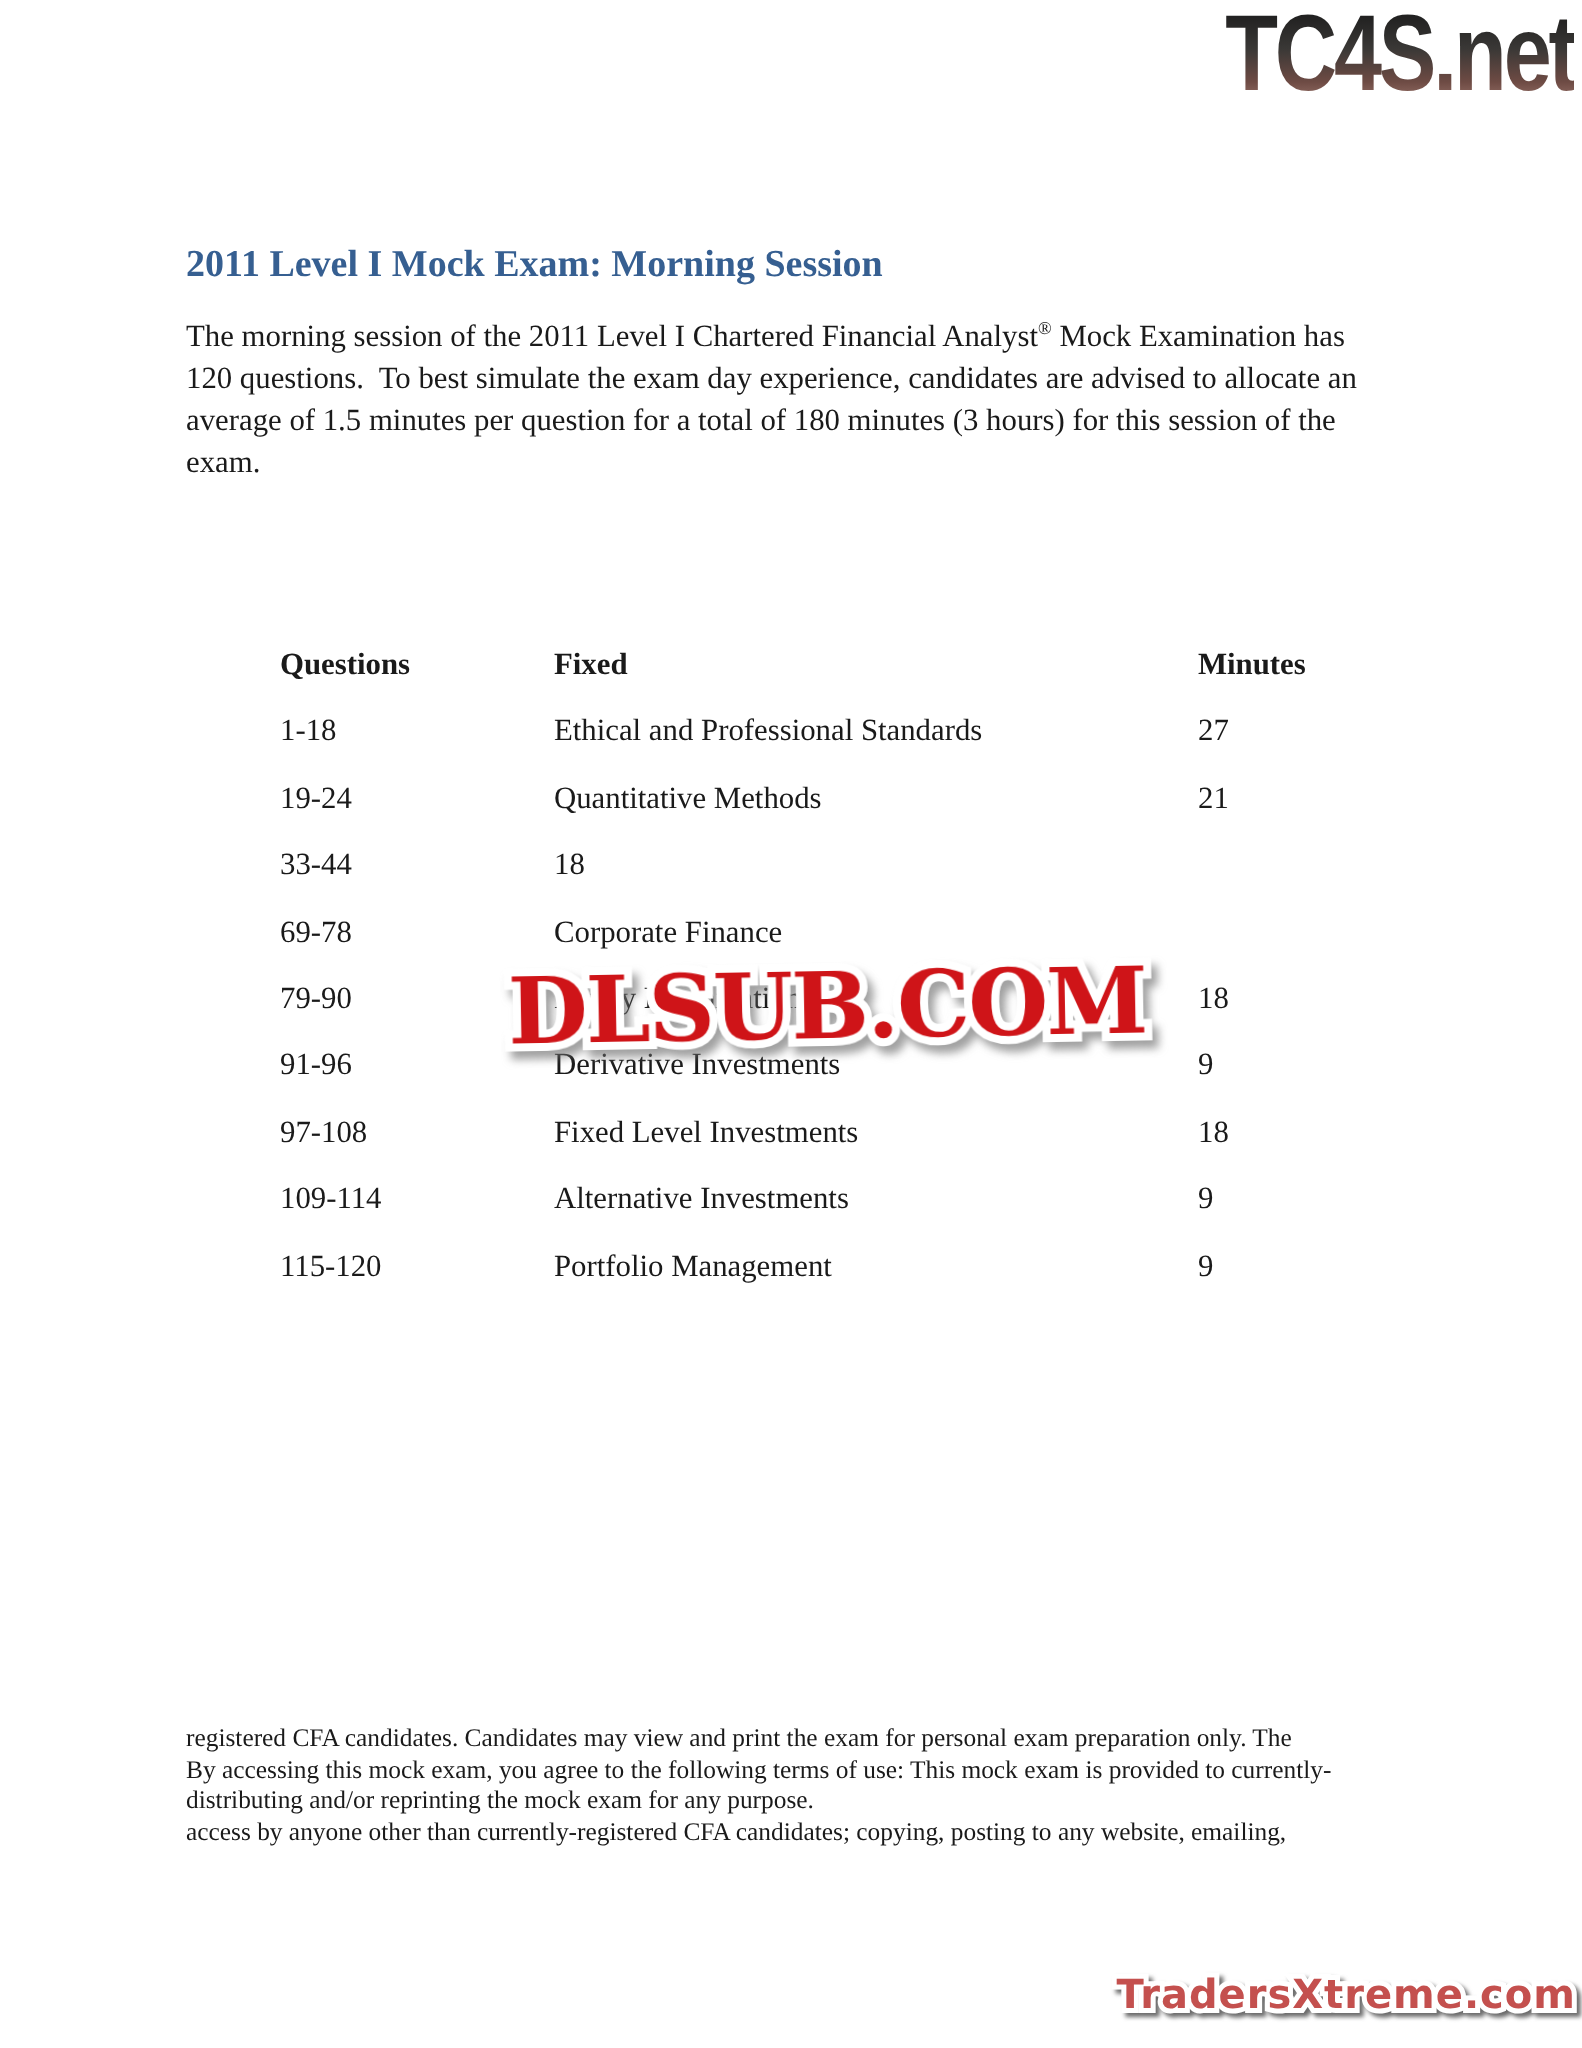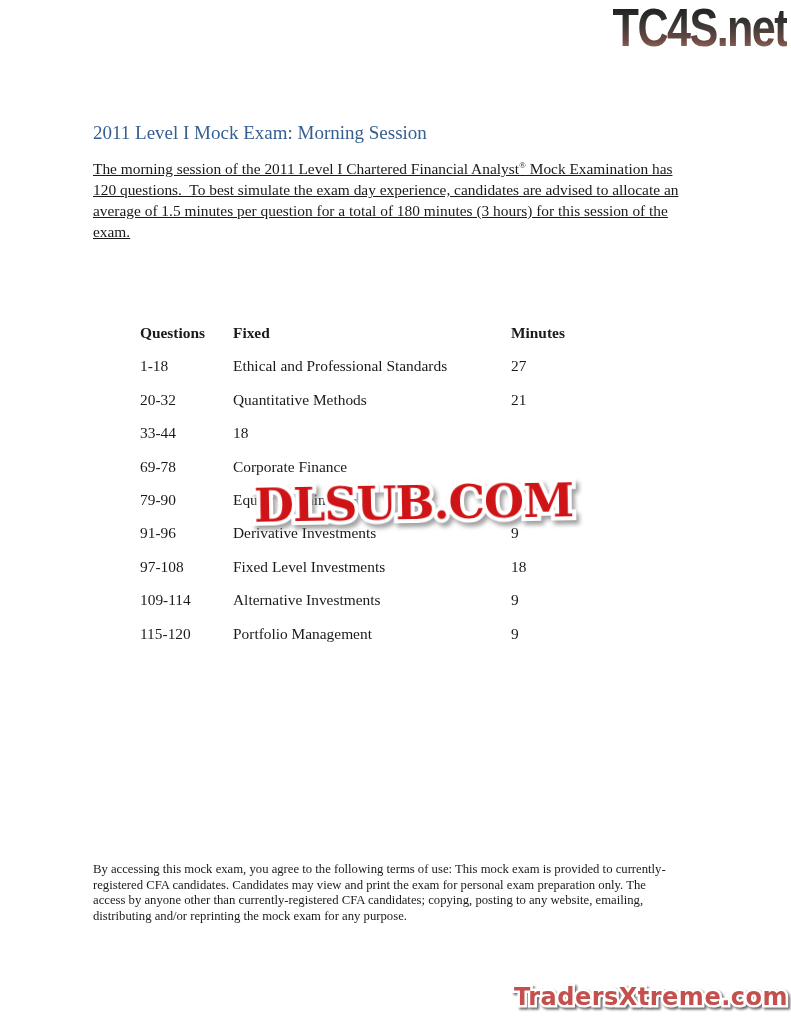--- a/index.html
+++ b/index.html
@@ -27,48 +27,48 @@
     -webkit-background-clip: text;
     background-clip: text;
     color: transparent;
     white-space: pre;
   }
 
   .doc-title {
     position: absolute;
     left: 93px; top: 122px;
     font-size: 19px;
-    font-weight: normal;
+    font-weight: bold;
     color: #365f91;
     white-space: pre;
   }
 
   .intro {
     position: absolute;
     left: 93px; top: 158px;
     width: 640px;
     font-size: 15.4px;
     line-height: 21px;
-    text-decoration: underline;
   }
   .intro .tline { white-space: pre; }
   .intro sup { font-size: 9px; vertical-align: super; line-height: 0; }
 
   .schedule {
     position: absolute;
     left: 140px; top: 323px;
     width: 470px;
     font-size: 15.4px;
   }
   .srow {
     display: grid;
     grid-template-columns: 93px 278px 80px;
     height: 33.4px;
     align-items: start;
     line-height: 20px;
+    gap: 44px;
   }
   .srow.header .cell { font-weight: bold; }
   .srow.total-row .cell { font-weight: bold; }
 
   .terms {
     position: absolute;
     left: 93px; top: 862px;
     width: 620px;
     font-size: 12.7px;
     line-height: 15.5px;
@@ -92,21 +92,21 @@
     white-space: pre;
     z-index: 5;
   }
 
   
   .traders {
     position: absolute;
     right: 3px; top: 978px;
     font-family: "DejaVu Sans", sans-serif;
     font-weight: bold;
-    font-size: 24px;
+    font-size: 20px;
     line-height: 38px;
     letter-spacing: 0.5px;
     color: #c4504e;
     -webkit-text-stroke: 5px #ffffff;
     paint-order: stroke fill;
     filter: drop-shadow(2px 2px 1px rgba(70,70,70,0.8));
     white-space: pre;
     z-index: 5;
   }
 </style>
@@ -131,21 +131,21 @@
     <div class="cell">Minutes</div>
   </div>
   <div id="schedule-rows">
   <div class="srow">
     <div class="cell">1-18</div>
     <div class="cell">Ethical and Professional Standards</div>
     <div class="cell">27</div>
   </div>
 
   <div class="srow">
-    <div class="cell">20-32</div>
+    <div class="cell">19-24</div>
     <div class="cell">Quantitative Methods</div>
     <div class="cell">21</div>
   </div>
 
   <div class="srow">
     <div class="cell">33-44</div>
     <div class="cell">18</div>
   </div>
 
 
@@ -183,19 +183,19 @@
     <div class="cell">115-120</div>
     <div class="cell">Portfolio Management</div>
     <div class="cell">9</div>
   </div>
 </div>
 </div>
 
 <div class="dlsub">DLSUB.COM</div>
 
 <div class="terms">
+  <div class="tline">registered CFA candidates. Candidates may view and print the exam for personal exam preparation only. The</div>
   <div class="tline">By accessing this mock exam, you agree to the following terms of use: This mock exam is provided to currently-</div>
-  <div class="tline">registered CFA candidates. Candidates may view and print the exam for personal exam preparation only. The</div>
+  <div class="tline">distributing and/or reprinting the mock exam for any purpose.</div>
   <div class="tline">access by anyone other than currently-registered CFA candidates; copying, posting to any website, emailing,</div>
-  <div class="tline">distributing and/or reprinting the mock exam for any purpose.</div>
 </div>
 
 <div class="traders">TradersXtreme.com</div>
 
 </body></html>

